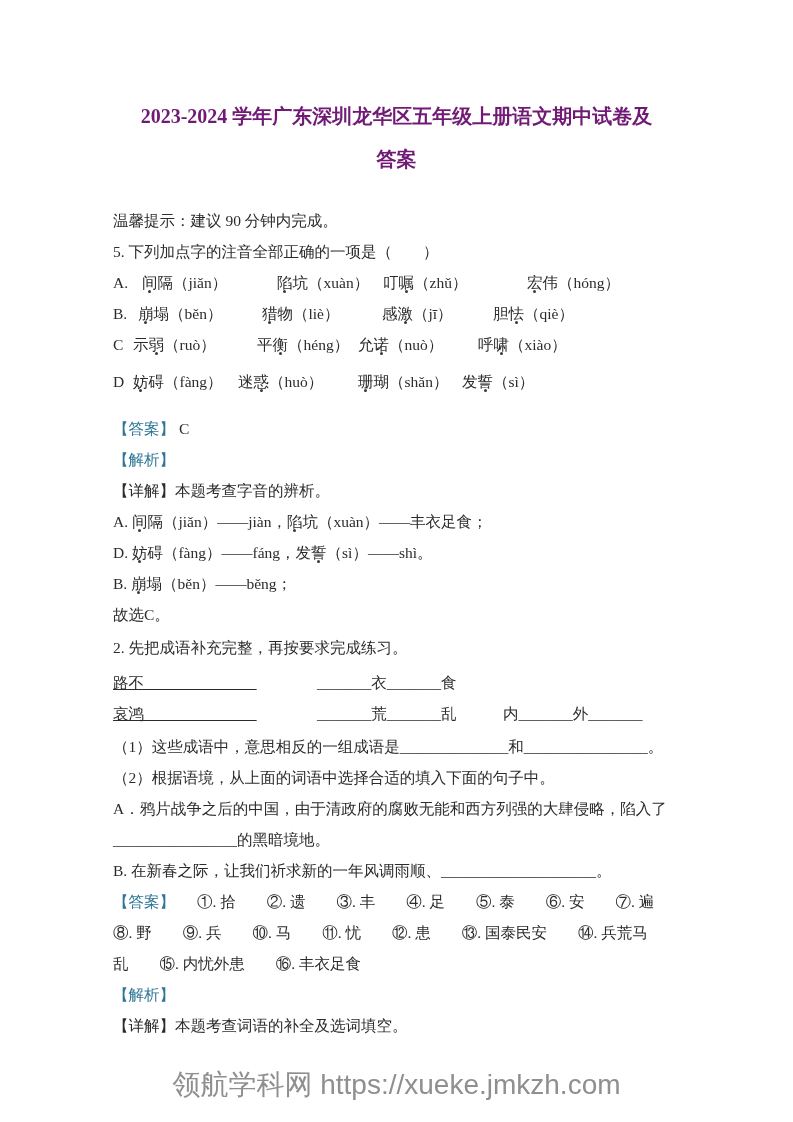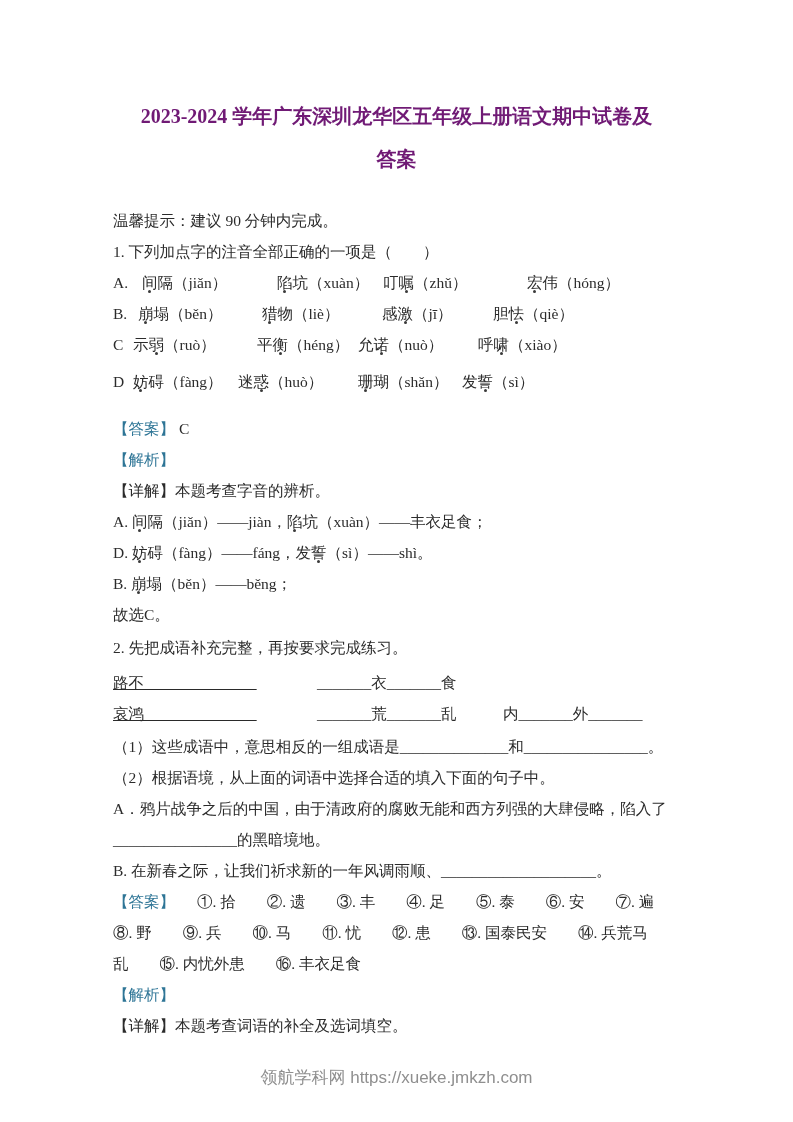--- a/index.html
+++ b/index.html
@@ -35,36 +35,36 @@
   .row-d .opt-label{width:20px;} .row-d .c1{width:105px;} .row-d .c2{width:120px;} .row-d .c3{width:104px;}
   
   .idiom-row{display:flex;}
   .id-cell{flex:0 0 auto;white-space:nowrap;}
   .id-c1{width:204px;text-decoration:underline;} .id-c2{width:186px;}
   .ans-gap{margin-left:22px;}
   .ans-gap-sm{margin-left:4px;}
   .watermark{
     position:absolute;top:1066px;left:0;width:793px;text-align:center;
     font-family:"Liberation Sans","DejaVu Sans",sans-serif;
-    font-size:17px;color:#8f8f8f;
+    font-size:28px;color:#8f8f8f;
   }
 </style>
 </head>
 <body>
 
 <div class="page">
 
   <div class="title">
     <div>2023-2024 学年广东深圳龙华区五年级上册语文期中试卷及</div>
     <div>答案</div>
   </div>
 
   <div class="ln">温馨提示：建议 90 分钟内完成。</div>
 
-  <div class="ln">1. 下列加点字的注音全部正确的一项是（　　）</div>
+  <div class="ln">5. 下列加点字的注音全部正确的一项是（　　）</div>
 
   <div class="ln opt-row row-a">
     <span class="opt-label">A.</span>
     <span class="opt-word c1"><span class="dc">间</span><span>隔</span>（jiǎn）</span>
     <span class="opt-word c2"><span class="dc">陷</span><span>坑</span>（xuàn）</span>
     <span class="opt-word c3"><span>叮</span><span class="dc">嘱</span>（zhǔ）</span>
     <span class="opt-word"><span class="dc">宏</span><span>伟</span>（hóng）</span>
   </div>
 
   <div class="ln opt-row row-b">

